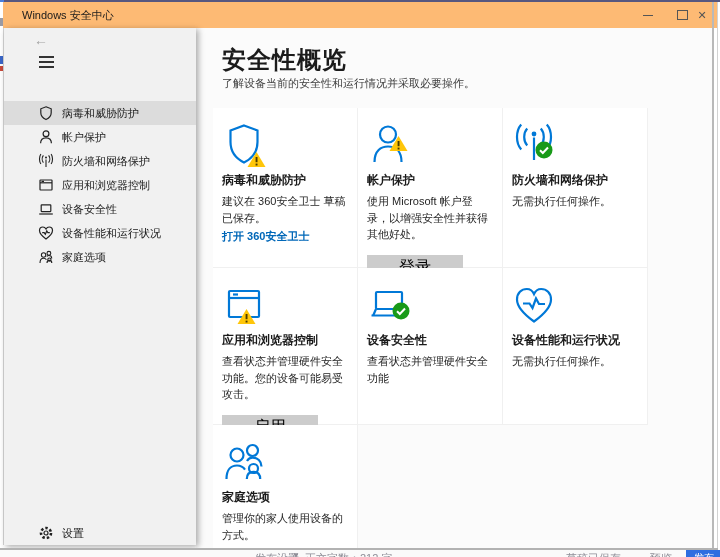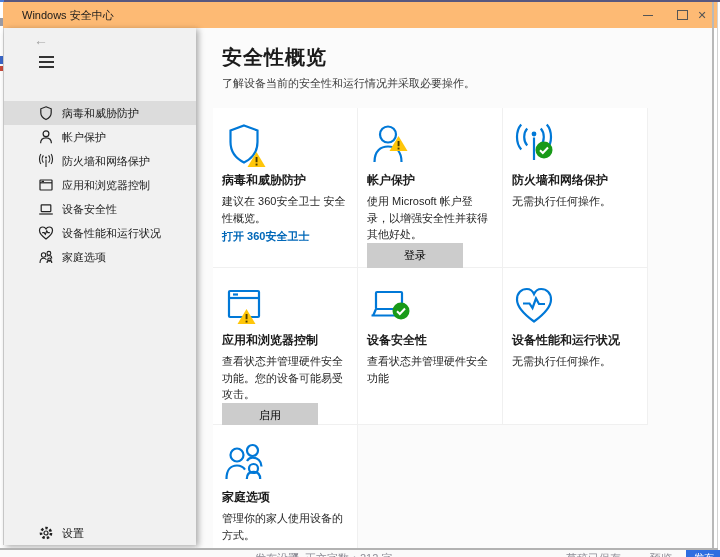--- a/index.html
+++ b/index.html
@@ -43,37 +43,37 @@
   .hamburger i{display:block;width:15px;height:2px;background:#333;margin:0 0 3px 1px;}
   .nav-item{position:absolute;left:0;width:192px;height:24px;cursor:default;}
   .nav-item.hl{background:#dcdcdc;}
   .nav-acc{position:absolute;left:0px;top:4px;width:3px;height:16px;background:#0078d7;}
   .nav-ico{position:absolute;left:34px;top:4px;width:16px;height:16px;}
   .nav-lbl{position:absolute;left:58px;top:5px;font-size:11px;color:#1b1b1b;white-space:nowrap;}
   .settings-item{position:absolute;left:0;top:493px;width:192px;height:24px;text-decoration:underline;}
 
   
   .main{left:196px;top:28px;width:516px;height:520px;background:#fbfbfb;}
-  .page-title{position:absolute;left:26px;top:16px;font-size:20px;font-weight:600;color:#1b1b1b;letter-spacing:1px;}
+  .page-title{position:absolute;left:26px;top:16px;font-size:24px;font-weight:600;color:#1b1b1b;letter-spacing:1px;}
   .page-sub{position:absolute;left:26px;top:48px;font-size:11px;color:#3c3c3c;}
 
   .grid{position:absolute;left:17px;top:80px;width:436px;display:grid;
     grid-template-columns:145px 145px 145px;grid-template-rows:160px 157px 152px;}
   .cell{background:#ffffff;border-right:1px solid #f0f0f0;border-bottom:1px solid #f0f0f0;
     box-sizing:border-box;padding:14px 8px 0 9px;}
   .cell.empty{background:transparent;border-right:none;border-bottom:none;}
   .cell.lastrow{border-bottom:none;}
 
   .card-ico{position:relative;width:46px;height:44px;margin-bottom:6px;}
   .badge{position:absolute;}
   .card-title{font-size:12px;font-weight:bold;color:#1b1b1b;margin:2px 0 4px 0;}
   .card-desc{font-size:11px;color:#262626;line-height:1.5;width:126px;}
   .card-link{display:block;margin-top:3px;font-size:11px;font-weight:bold;color:#0067b8;cursor:pointer;}
-  .card-btn{display:block;margin-top:0;width:96px;height:25px;background:#cccccc;border:none;
-    font-size:11px;color:#000;font-family:inherit;cursor:pointer;}
+  .card-btn{display:block;margin-top:12px;width:96px;height:25px;background:#cccccc;border:none;
+    font-size:16px;color:#000;font-family:inherit;cursor:pointer;}
   .ignore-link{display:inline-block;margin-top:15px;font-size:11px;font-weight:bold;color:#0067b8;cursor:pointer;}
 
   
   .bstrip{left:0;top:550px;width:720px;height:7px;background:#fafafa;overflow:hidden;}
   .bstrip span{position:absolute;top:1px;font-size:11px;color:#8f8f98;white-space:nowrap;}
   .pub-btn{position:absolute;left:686px;top:0;width:34px;height:7px;background:#2e6ee0;overflow:hidden;}
   .pub-btn span{position:absolute;left:8px;top:1px;font-size:10px;color:#ffffff;}
 
   svg{display:block;}
 </style>
@@ -113,21 +113,21 @@
         </svg>
         <span class="badge" style="right:2px;bottom:-2px;">
           <svg width="19" height="17" viewBox="0 0 19 17">
               <polygon points="9.5,1 18.5,16 0.5,16" fill="#ffc609"></polygon>
               <rect x="8.6" y="6" width="1.9" height="5.2" fill="#4a3b00"></rect>
               <rect x="8.6" y="12.6" width="1.9" height="1.9" fill="#4a3b00"></rect>
             </svg>
         </span>
       </div>
       <div class="card-title">病毒和威胁防护</div>
-      <div class="card-desc">建议在 360安全卫士 安全性概览。</div>
+      <div class="card-desc">建议在 360安全卫士 草稿已保存。</div>
       <a class="card-link">打开 360安全卫士</a>
     </div>
 
     <div class="cell">
       <div class="card-ico">
         <svg width="44" height="44" viewBox="0 0 44 44" fill="none" stroke="#0078d7" stroke-width="2.2">
           <circle cx="21" cy="12.5" r="8"></circle>
           <path d="M7.5 40 C7.5 28.5 14 24.5 21 24.5 C28 24.5 34.5 28.5 34.5 40"></path>
         </svg>
         <span class="badge" style="right:5px;top:13px;">

